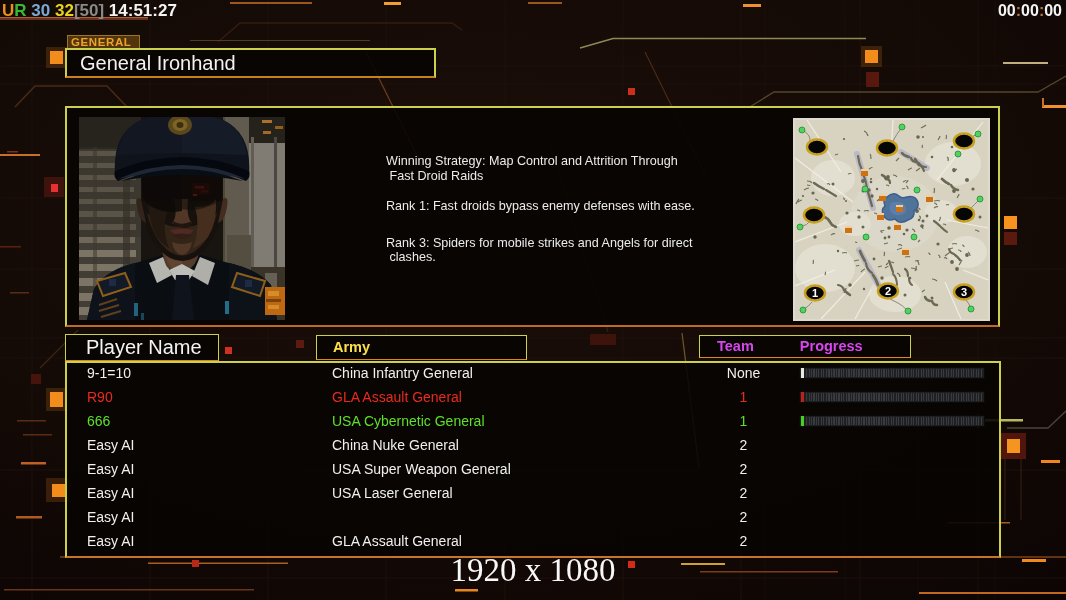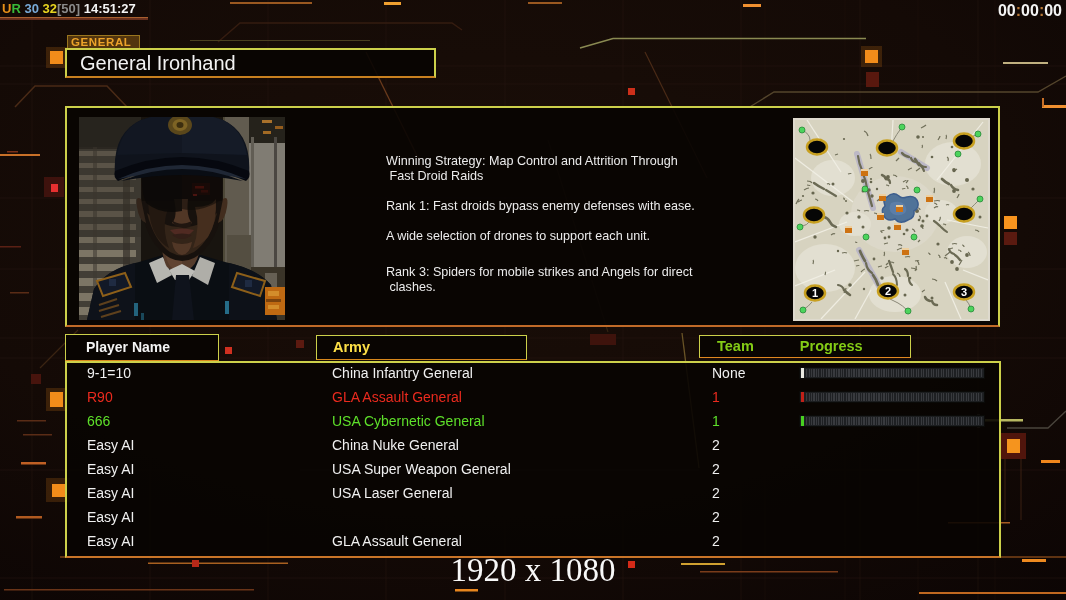--- a/index.html
+++ b/index.html
@@ -104,21 +104,21 @@
     <rect x="50" y="392" width="13" height="15" fill="#f28c1a"></rect>
     <rect x="46" y="478" width="24" height="24" fill="#f28c1a" opacity="0.18"></rect>
     <rect x="52" y="484" width="14" height="13" fill="#f28c1a"></rect>
     <rect x="1000" y="433" width="26" height="26" fill="#50150c"></rect>
     <rect x="1007" y="439" width="13" height="14" fill="#f5941e"></rect>
     <rect x="192" y="560" width="7" height="7" fill="#b82818"></rect>
     <rect x="628" y="561" width="7" height="7" fill="#d42a18"></rect>
   </g>
 </svg>
 
-<div class="abs" style="left:2px;top:1px;font-size:13px;font-weight:bold;letter-spacing:0px;">
+<div class="abs" style="left:2px;top:1px;font-size:17px;font-weight:bold;letter-spacing:0px;">
   <span style="color:#e89018">U</span><span style="color:#38b838">R</span>
   <span style="color:#78aad8">30</span>
   <span style="color:#e8d420">32</span><span style="color:#8a8a8a">[50]</span>
   <span style="color:#f4f4f4">14:51:27</span>
 </div>
 
 <div class="abs" style="right:4px;top:2px;font-size:16px;font-weight:bold;color:#f4f4f4;">00<span style="color:#b87838">:</span>00<span style="color:#b87838">:</span>00</div>
 
 <div class="abs" style="left:67px;top:35px;width:68px;height:12px;border:1px solid #9a761e;background:#52350e;color:#eda32a;font-size:11.5px;font-weight:bold;letter-spacing:0.6px;line-height:12px;padding-left:3px;">GENERAL</div>
 
@@ -254,21 +254,20 @@
     <path d="M20 188 L38 182"></path>
     <path d="M20 194 L40 188"></path>
     <path d="M22 200 L42 194"></path>
   </g>
   <rect x="0" y="0" width="206" height="203" fill="#0c0806" opacity="0.12"></rect>
 </svg>
 
 <div class="abs" style="left:386px;top:154px;width:340px;color:#ececec;font-size:12.6px;line-height:14.5px;">
   <div>Winning Strategy: Map Control and Attrition Through<br>&nbsp;Fast Droid Raids</div>
   <div style="margin-top:16px;">Rank 1: Fast droids bypass enemy defenses with ease.</div>
-  <div style="margin-top:15px;">A wide selection of drones to support each unit.</div>
   <div style="margin-top:22px;">Rank 3: Spiders for mobile strikes and Angels for direct<br>&nbsp;clashes.</div>
 </div>
 
 <svg class="abs" style="left:793px;top:118px;border:2px solid #dedace;background:#d7d3c0" width="193" height="199" viewBox="0 0 193 199">
   <g fill="#e5e2d4" opacity="0.85">
     <ellipse cx="30" cy="148" rx="30" ry="24"></ellipse>
       <ellipse cx="158" cy="44" rx="28" ry="22"></ellipse>
     <ellipse cx="100" cy="174" rx="26" ry="18"></ellipse>
       <ellipse cx="38" cy="58" rx="22" ry="18"></ellipse>
     <ellipse cx="172" cy="132" rx="20" ry="16"></ellipse>
@@ -523,38 +522,38 @@
       <ellipse cx="169" cy="172" rx="10" ry="7.5"></ellipse>
   </g>
   <g fill="#ffffff" font-family="Liberation Sans,sans-serif" font-size="11" font-weight="bold" text-anchor="middle">
     <text x="20" y="177">1</text>
       <text x="93" y="175">2</text>
       <text x="169" y="176">3</text>
   </g>
 </svg>
 
 <div class="abs ybox" style="left:65px;top:334px;width:154px;height:27px;border-width:1.5px;border-bottom-color:#d8881c;">
-  <div style="color:#f4f4f4;font-size:14px;font-weight:bold;line-height:24px;padding-left:20px;">Player Name</div>
+  <div style="color:#f4f4f4;font-size:20px;font-weight:normal;line-height:24px;padding-left:20px;">Player Name</div>
 </div>
 
 <div class="abs ybox" style="left:316px;top:335px;width:211px;height:25px;border-width:1.5px;border-bottom-color:#d8881c;">
   <div style="color:#fde047;font-size:14.5px;font-weight:bold;line-height:22px;padding-left:16px;">Army</div>
 </div>
 
 <div class="abs ybox" style="left:699px;top:335px;width:212px;height:23px;border-width:1.5px;border-bottom-color:#e08820;">
-  <div style="color:#84cc16;font-size:14.5px;font-weight:bold;line-height:20px;"><span style="padding-left:17px;">Team</span><span style="padding-left:46px;">Progress</span></div>
+  <div style="color:#d946ef;font-size:14.5px;font-weight:bold;line-height:20px;"><span style="padding-left:17px;">Team</span><span style="padding-left:46px;">Progress</span></div>
 </div>
 
 <div class="abs ybox" style="left:65px;top:361px;width:936px;height:197px;border-width:2px;border-bottom-color:#c87428;"></div>
 
 <style>
   .prow{position:absolute;left:0;width:1066px;height:24px;line-height:24px;font-size:14px;color:#f0f0f0;}
   .pn{position:absolute;left:87px;}
   .ar{position:absolute;left:332px;}
-  .tm{position:absolute;left:712px;width:95px;}
+  .tm{position:absolute;left:696px;width:95px;text-align:center;}
   .pbar{position:absolute;left:799px;top:6px;width:186px;height:12px;background:#1c1e20;
         border:1px solid #0a0a08;box-sizing:border-box;}
   .pseg{position:absolute;left:6px;top:1px;right:1px;bottom:1px;
         background:repeating-linear-gradient(90deg,#383a3e 0px,#383a3e 1px,#1e2023 1px,#1e2023 2.5px);}
   .pmark{position:absolute;left:1px;top:0px;width:3px;height:10px;}
 </style>
 <div id="rows" class="abs" style="left:0;top:361px;width:1066px;height:197px;">
 
   <div class="prow" style="top:0px;">
     <span class="pn">9-1=10</span>

